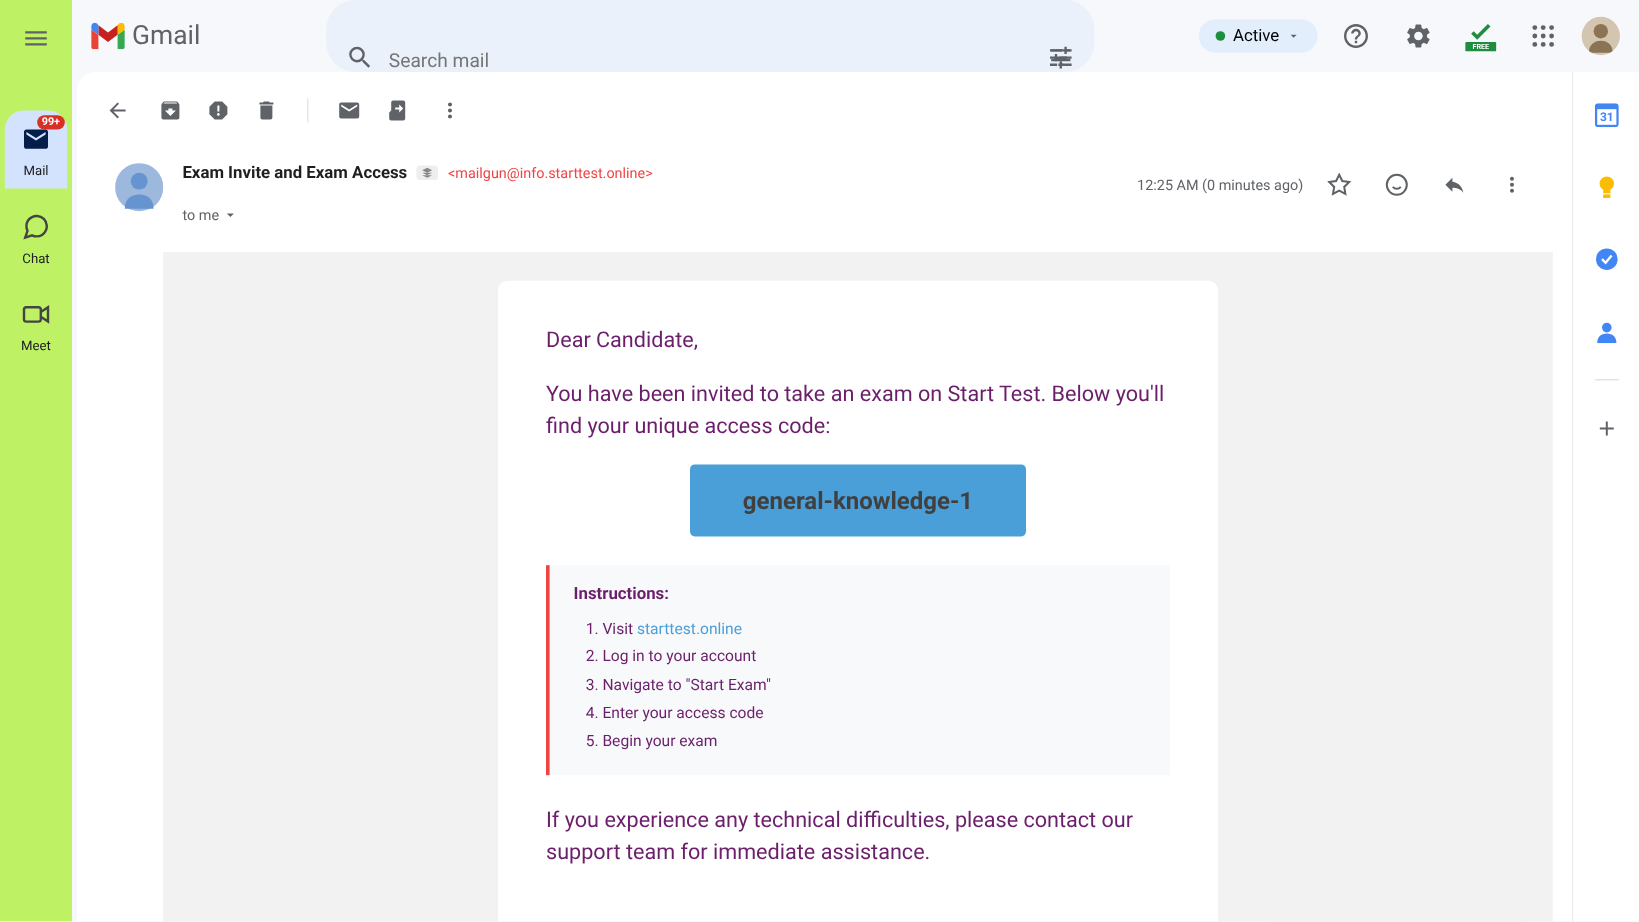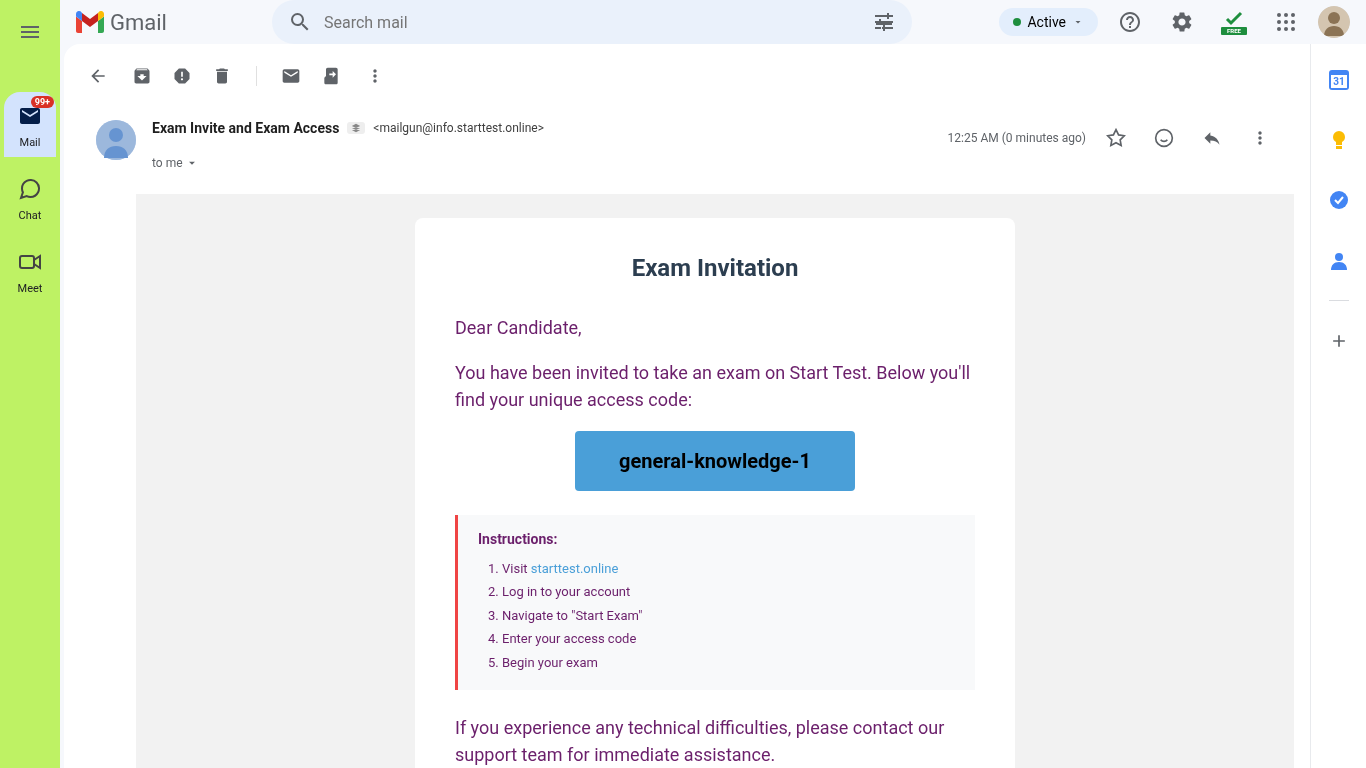--- a/index.html
+++ b/index.html
@@ -16,21 +16,21 @@
     .badge { position: absolute; top: -4px; right: -8px; background: #d93025; color: white; font-size: 9px; padding: 1px 4px; border-radius: 8px; font-weight: bold; }
     
     
     .main-col { flex: 1; display: flex; flex-direction: column; }
     
     
     .header { height: 64px; display: flex; align-items: center; padding: 0 16px; gap: 16px; }
     .logo-area { display: flex; align-items: center; gap: 8px; min-width: 180px; }
     .gmail-logo { display: flex; align-items: center; gap: 6px; }
     .gmail-text { font-size: 22px; color: #5f6368; }
-    .search-bar { flex: 1; max-width: 640px; height: 44px; background: #eaf1fb; border-radius: 24px; display: flex; align-items: center; padding: 0 16px; gap: 12px; }
+    .search-bar { flex: 1; max-width: 640px; height: 60px; background: #eaf1fb; border-radius: 24px; display: flex; align-items: flex-end; padding: 0 16px; gap: 12px; }
     .search-bar input { flex: 1; border: none; background: transparent; font-size: 16px; outline: none; color: #5f6368; }
     .header-right { margin-left: auto; display: flex; align-items: center; gap: 12px; }
     .active-chip { background: #e3eefc; padding: 6px 14px; border-radius: 20px; display: flex; align-items: center; gap: 6px; font-size: 14px; }
     .green-dot { width: 8px; height: 8px; background: #1e8e3e; border-radius: 50%; }
     .icon-btn { width: 40px; height: 40px; display: flex; align-items: center; justify-content: center; border-radius: 50%; cursor: pointer; color: #5f6368; }
     .avatar { width: 32px; height: 32px; border-radius: 50%; background: #ddd; overflow: hidden; }
     
     
     .content-wrap { flex: 1; background: white; border-radius: 16px 0 0 0; margin-left: 4px; display: flex; }
     .email-area { flex: 1; padding: 8px 0; }
@@ -46,31 +46,31 @@
     .subject { font-size: 22px; color: #1f1f1f; font-weight: 400; }
     .important-marker { color: #f4b400; }
     .inbox-chip { background: #ddd; color: #666; font-size: 12px; padding: 2px 8px; border-radius: 4px; display: flex; align-items: center; gap: 4px; }
     .subject-actions { margin-left: auto; display: flex; gap: 12px; }
     
     .sender-row { display: flex; align-items: flex-start; gap: 16px; padding: 0 16px 0 16px; margin-left: -56px; margin-right: -56px; }
     .sender-avatar { width: 40px; height: 40px; border-radius: 50%; background: #c5d7f2; display: flex; align-items: center; justify-content: center; }
     .sender-info { flex: 1; }
     .sender-name-row { display: flex; align-items: center; gap: 8px; font-size: 14px; }
     .sender-name { font-weight: bold; color: #1f1f1f; }
-    .sender-email { color: #404040; font-size: 12px; text-align: right; }
+    .sender-email { color: #ef4444; font-size: 12px; text-align: right; }
     .via-badge { background: #eee; padding: 1px 4px; font-size: 11px; border-radius: 3px; }
     .to-row { font-size: 12px; color: #5f6368; display: flex; align-items: center; gap: 2px; margin-top: 20px; }
     .sender-meta { display: flex; align-items: center; gap: 12px; color: #5f6368; font-size: 12px; }
     
     
     .email-body-wrap { margin: 16px 16px 0 72px; background: #f2f2f2; padding: 24px; border-radius: 0; }
     .email-card { background: white; max-width: 600px; margin: 0 auto; padding: 36px 40px; border-radius: 8px; }
     .email-title { font-size: 24px; font-weight: bold; text-align: center; color: #2c3e50; margin-bottom: 32px; }
     .email-text { color: #6b1f6b; font-size: 18px; margin-bottom: 18px; line-height: 1.5; }
-    .code-box { background: #4a9fd8; color: #000000; font-size: 20px; font-weight: bold; text-align: center; padding: 18px; border-radius: 4px; margin: 12px auto 24px; max-width: 280px; }
+    .code-box { background: #4a9fd8; color: #404040; font-size: 20px; font-weight: bold; text-align: center; padding: 18px; border-radius: 4px; margin: 12px auto 24px; max-width: 280px; }
     .instructions-box { background: #f8f9fa; border-left: 3px solid #ef4444; padding: 16px 20px; margin-bottom: 24px; }
     .instructions-title { font-weight: bold; color: #6b1f6b; font-size: 14px; margin-bottom: 10px; }
     .instructions-box ol { padding-left: 24px; color: #6b1f6b; font-size: 13px; line-height: 1.8; }
     .link { color: #4a9fd8; }
     
     
     .side-panel { width: 56px; border-left: 1px solid #e8eaed; display: flex; flex-direction: column; align-items: center; padding-top: 16px; gap: 20px; }
     .side-icon { width: 40px; height: 40px; display: flex; align-items: center; justify-content: center; border-radius: 50%; cursor: pointer; }
     .side-divider { width: 20px; height: 1px; background: #dadce0; }
     
@@ -281,21 +281,20 @@
                 <svg width="20" height="20" viewBox="0 0 24 24" fill="#5f6368">
                   <path d="M12 8c1.1 0 2-.9 2-2s-.9-2-2-2-2 .9-2 2 .9 2 2 2zm0 2c-1.1 0-2 .9-2 2s.9 2 2 2 2-.9 2-2-.9-2-2-2zm0 6c-1.1 0-2 .9-2 2s.9 2 2 2 2-.9 2-2-.9-2-2-2z"></path>
                 </svg>
               </div>
           </div>
         </div>
       </div>
 
       <div class="email-body-wrap">
         <div class="email-card">
-          <h1 class="email-title">Exam Invitation</h1>
           <p class="email-text">Dear Candidate,</p>
           <p class="email-text">You have been invited to take an exam on Start Test. Below you'll find your unique access code:</p>
           <div class="code-box">general-knowledge-1</div>
           <div class="instructions-box">
             <div class="instructions-title">Instructions:</div>
             <ol>
               <li><span>Visit </span><a class="link">starttest.online</a></li>
               <li>Log in to your account</li>
               <li>Navigate to "Start Exam"</li>
               <li>Enter your access code</li>

